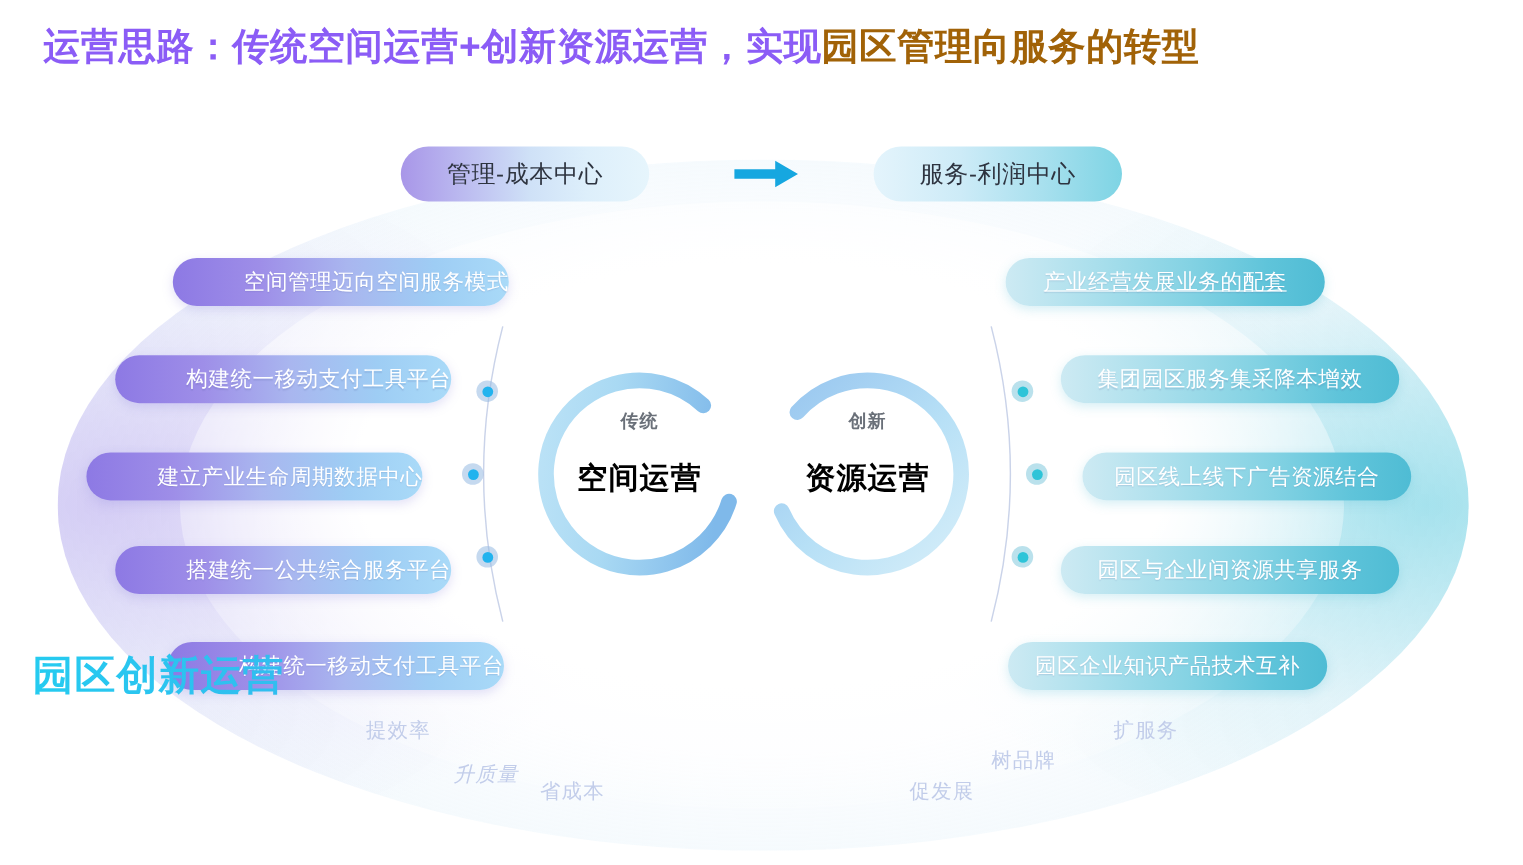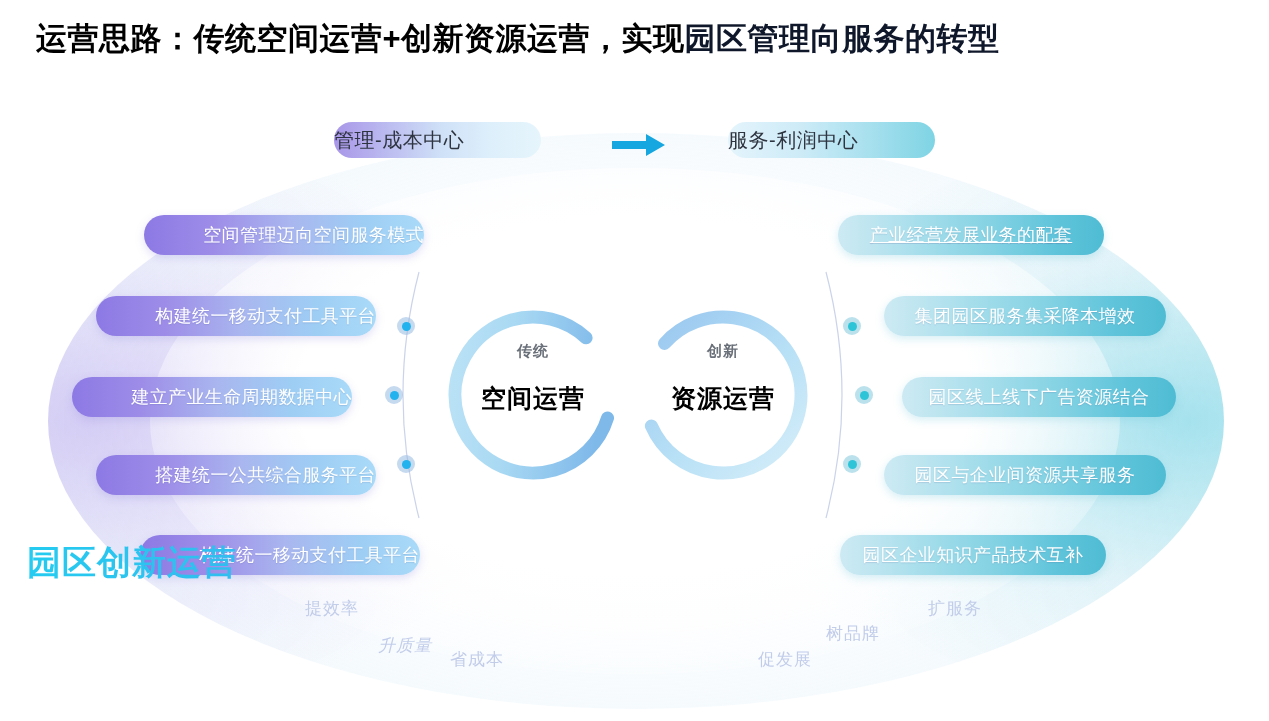--- a/index.html
+++ b/index.html
@@ -14,22 +14,22 @@
   
   #title{
     position:absolute;
     left:36px; top:20px;
     font-size:31px;
     font-weight:bold;
     letter-spacing:0.5px;
     white-space:nowrap;
     line-height:1.25;
   }
-  #title .t-blue{ color:#000000; }
-  #title .t-black{ color:#0f172a; }
+  #title .t-blue{ color:#8b5cf6; }
+  #title .t-black{ color:#a16207; }
 
   
   #bg-ellipse{
     position:absolute;
     left:48px; top:133px;
     width:1176px; height:576px;
     border-radius:50%;
     background:
       radial-gradient(ellipse 55% 70% at 3% 50%,  rgba(186,168,238,0.55) 0%, rgba(200,190,242,0.22) 42%, rgba(255,255,255,0) 72%),
       radial-gradient(ellipse 55% 70% at 97% 50%, rgba(100,206,224,0.55) 0%, rgba(168,224,236,0.24) 42%, rgba(255,255,255,0) 72%),
@@ -40,23 +40,23 @@
     position:absolute;
     left:150px; top:168px;
     width:970px; height:506px;
     border-radius:50%;
     background:radial-gradient(ellipse 60% 60% at 50% 45%, #ffffff 0%, #ffffff 58%, rgba(255,255,255,0.4) 82%, rgba(255,255,255,0) 100%);
   }
 
   
   .top-pill{
     position:absolute;
-    height:36px;
+    height:46px;
     border-radius:23px;
-    display:flex;align-items:center;justify-content:flex-start;
+    display:flex;align-items:center;justify-content:center;
     color:#2e3440;
     font-size:20px;
     letter-spacing:0.5px;
     white-space:nowrap;
   }
   #pill-manage{
     left:334px; top:122px; width:207px;
     background:linear-gradient(90deg,#a896e8 0%, #b9b6ef 22%, #cfe1f7 52%, #ddeffb 75%, #e6f5fc 100%);
   }
   #pill-service{

